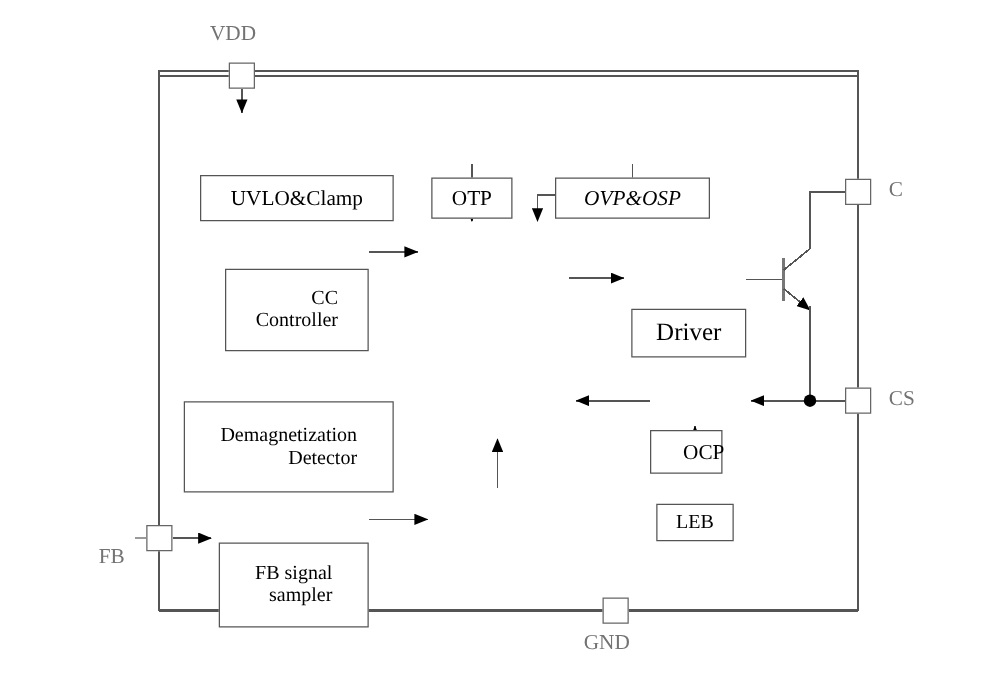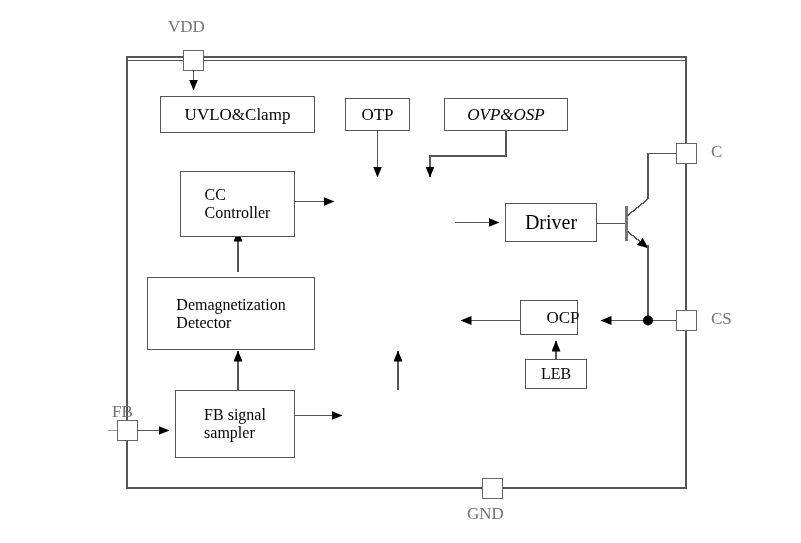--- a/index.html
+++ b/index.html
@@ -23,24 +23,25 @@
     height: 543px;
   }
   .blk {
     position: absolute;
     box-sizing: border-box;
     border: 1px solid #555555;
     background: #ffffff;
     display: flex;
     align-items: center;
     justify-content: center;
-    text-align: left;
+    text-align: right;
     color: #000000;
     line-height: 1.12;
     white-space: pre-line;
+    margin-top: 44px;
   }
   .blk span { display: block; }
   .pad {
     position: absolute;
     box-sizing: border-box;
     border: 1px solid #666666;
     background: #ffffff;
   }
   .pinlabel {
     position: absolute;
@@ -164,18 +165,18 @@
   <div class="pad" style="left:183px; top:50px; width:21px; height:21px;"></div>
   <div class="pinlabel" style="left:168px; top:17px; font-size:17px;">VDD</div>
 
   <div class="pad" style="left:676px; top:143px; width:21px; height:21px;"></div>
   <div class="pinlabel" style="left:711px; top:142px; font-size:17px;">C</div>
 
   <div class="pad" style="left:676px; top:310px; width:21px; height:21px;"></div>
   <div class="pinlabel" style="left:711px; top:309px; font-size:17px;">CS</div>
 
   <div class="pad" style="left:117px; top:420px; width:21px; height:21px;"></div>
-  <div class="pinlabel" style="left:79px; top:402px; font-size:17px;margin-left:33px;">FB</div>
+  <div class="pinlabel" style="left:79px; top:435px; font-size:17px;">FB</div>
 
   <div class="pad" style="left:482px; top:478px; width:21px; height:21px;"></div>
   <div class="pinlabel" style="left:467px; top:504px; font-size:17px;">GND</div>
 
 </div>
 
 </body></html>

